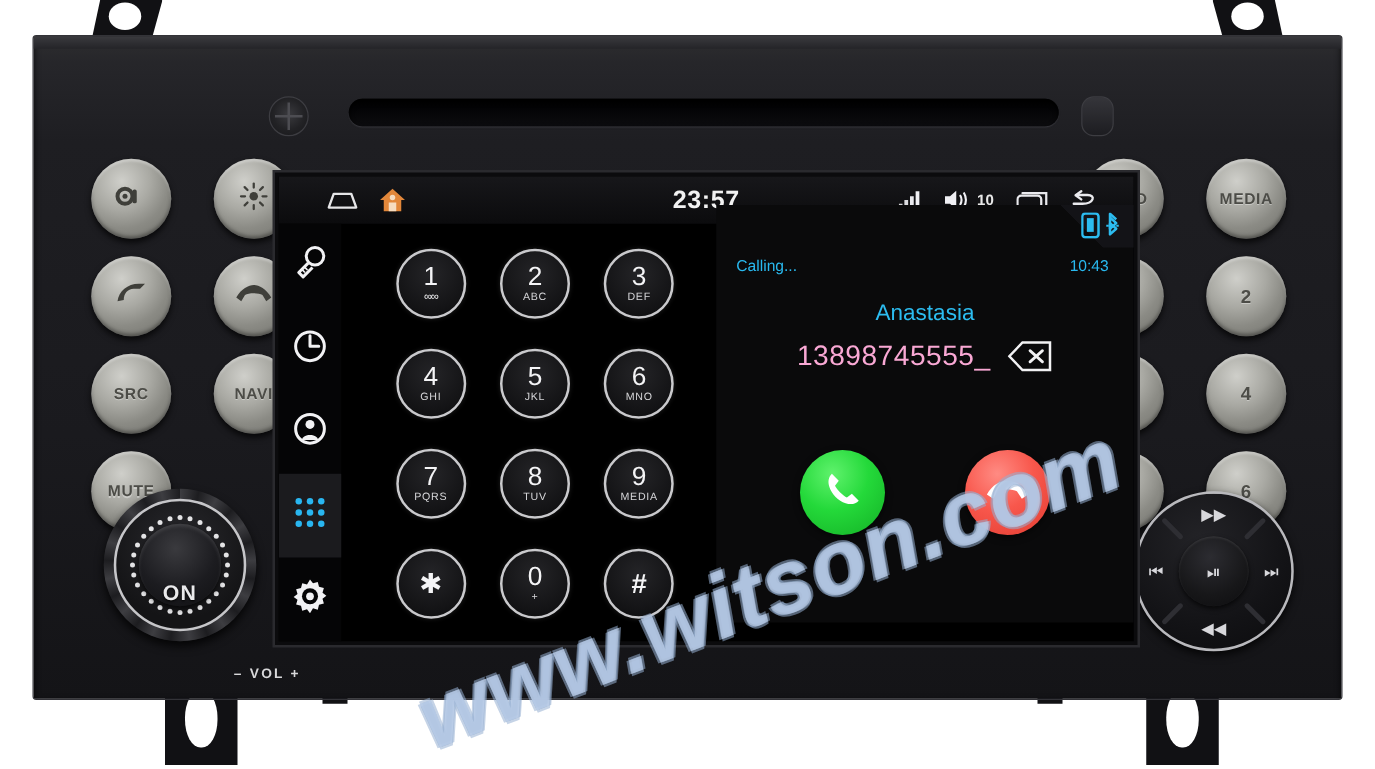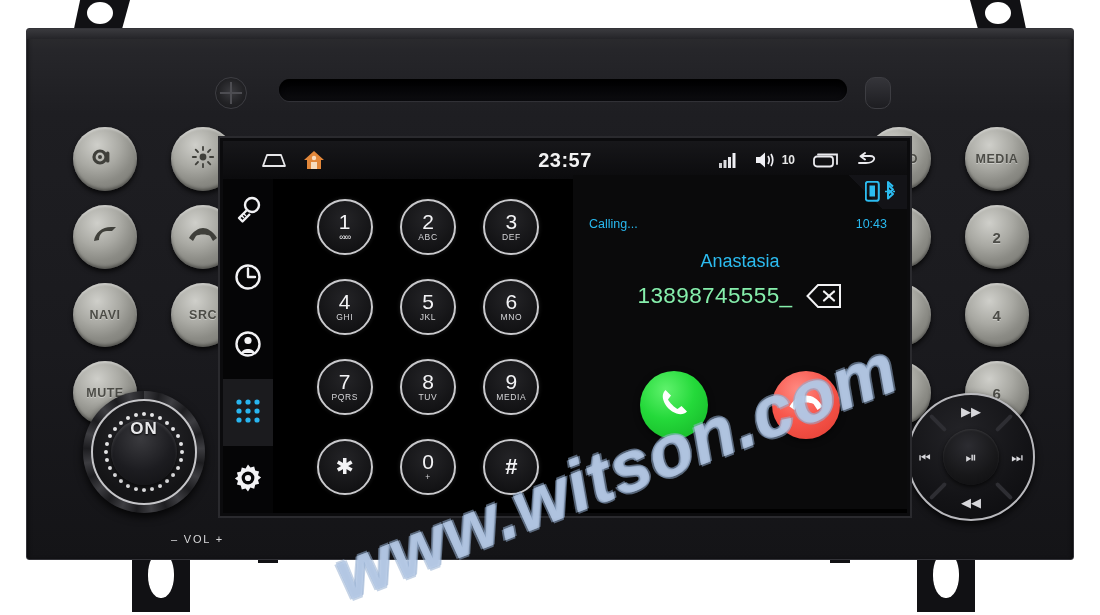--- a/index.html
+++ b/index.html
@@ -123,41 +123,41 @@
     color:#f4f4f6;cursor:pointer;
     box-shadow:0 0 4px rgba(255,255,255,.12);
   }
   .key .dig{font-size:21px;line-height:20px;font-weight:400;}
   .key .sub{font-size:8.5px;line-height:9px;letter-spacing:.6px;color:#d6d6d9;margin-top:1px;}
   .key.sym .dig{font-size:22px;font-weight:bold;}
   .key .vm{font-size:9px;line-height:9px;letter-spacing:-1px;margin-top:1px;}
 
   
   #callpanel{
-    position:absolute;left:350px;top:34px;width:334px;height:334px;
+    position:absolute;left:350px;top:23px;width:334px;height:334px;
     background:#0a0a0b;
   }
   #bt-corner{
     position:absolute;right:0;top:0;width:78px;height:34px;
     background:linear-gradient(225deg,#131317 0%,#131317 52%,transparent 52%);
   }
   #bt-ind{position:absolute;right:10px;top:6px;display:flex;align-items:center;gap:2px;}
 
   #call-meta{
     position:absolute;left:16px;right:20px;top:42px;display:flex;justify-content:space-between;
     color:#29b9ef;font-size:12.5px;
   }
   #caller-name{
     position:absolute;left:0;right:0;top:76px;text-align:center;
     color:#2cbcf0;font-size:18px;
   }
   #number-row{
     position:absolute;left:0;right:0;top:108px;display:flex;align-items:center;justify-content:center;gap:14px;
   }
-  #phone-number{color:#86efac;font-size:22.5px;letter-spacing:.4px;white-space:nowrap;}
+  #phone-number{color:#f9a8d4;font-size:22.5px;letter-spacing:.4px;white-space:nowrap;}
   #backspace{cursor:pointer;display:inline-flex;}
 
   #action-row{
     position:absolute;left:0;right:0;top:196px;display:flex;justify-content:center;gap:64px;
   }
   .act-btn{
     width:68px;height:68px;border-radius:50%;display:flex;align-items:center;justify-content:center;
     cursor:pointer;position:relative;
   }
   .act-btn.answer{
@@ -202,30 +202,30 @@
     background:radial-gradient(circle at 50% 35%,#2a2a2e,#141416 70%);
   }
   #knob-dots{position:absolute;inset:0;}
   #knob-dots i{
     position:absolute;left:50%;top:50%;width:4px;height:4px;margin:-2px;border-radius:50%;
     background:#e4e4e6;
   }
   #knob-center{
     position:absolute;left:28px;top:28px;right:28px;bottom:28px;border-radius:50%;
     background:radial-gradient(circle at 45% 30%,#3a3a3e 0%,#1c1c20 55%,#101012 100%);
-    display:flex;align-items:flex-start;justify-content:center;
+    display:flex;align-items:flex-end;justify-content:center;
     box-shadow:inset 0 2px 3px rgba(255,255,255,.12), 0 2px 4px rgba(0,0,0,.7);
   }
   #knob-center span{
     color:#e9e9eb;font-size:17px;font-weight:bold;letter-spacing:1px;
     text-shadow:0 1px 2px #000;
   }
   #vol-label{
-    position:absolute;left:144px;bottom:14px;color:#d8d8da;font-size:11px;
-    letter-spacing:1.8px;font-weight:normal;white-space:nowrap;
+    position:absolute;left:160px;bottom:14px;color:#d8d8da;font-size:11px;
+    letter-spacing:1.8px;font-weight:bold;white-space:nowrap;
   }
 
   
   #dpad-wrap{position:absolute;right:38px;bottom:38px;width:128px;height:128px;}
   #dpad-ring{
     position:absolute;inset:0;border-radius:50%;
     border:2px solid #b9b9bd;
     background:radial-gradient(circle at 42% 30%,#232327 0%,#131316 60%,#0b0b0d 100%);
     box-shadow:0 3px 7px rgba(0,0,0,.8);
   }
@@ -330,24 +330,24 @@
         </span>
       </div>
       <div class="pbtn">
         <span>
           <svg width="32" height="20" viewBox="0 0 32 20">
               <path d="M2 13 C6 6 12 3 16 3 C20 3 26 6 30 13 L26 16 L23 11 C20 9 12 9 9 11 L6 16 Z" fill="#3f3f3a"></path>
             </svg>
         </span>
       </div>
       <div class="pbtn">
+          <span class="lbl">SRC</span>
+        </div>
+      <div class="pbtn">
           <span class="lbl">NAVI</span>
-        </div>
-      <div class="pbtn">
-          <span class="lbl">SRC</span>
         </div>
       <div class="pbtn">
           <span class="lbl">MUTE</span>
         </div>
     </div>
 
     <div class="btn-pad" id="right-pad">
       <div class="pbtn">
           <span class="lbl">BAND</span>
         </div>

